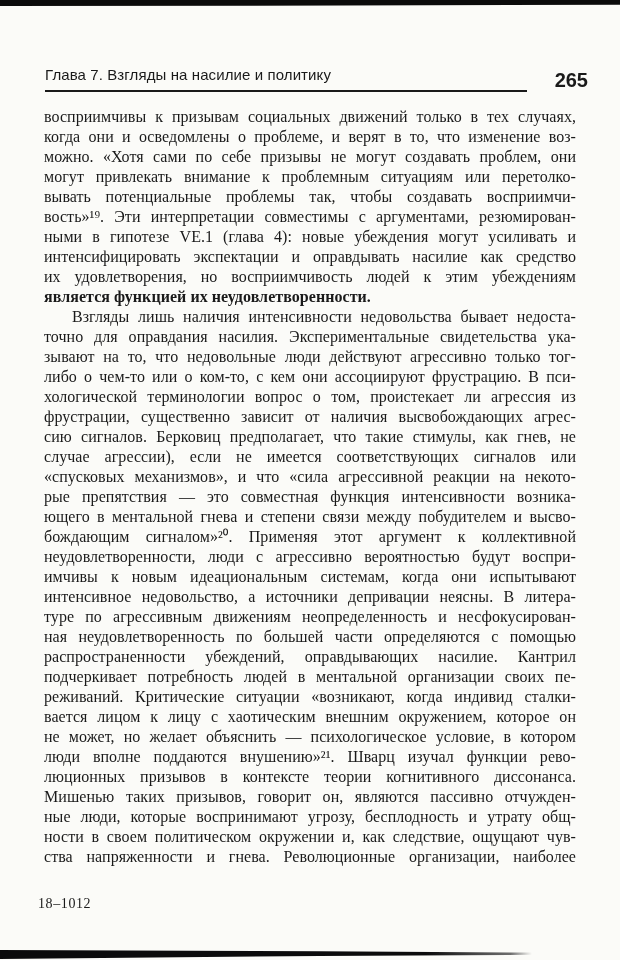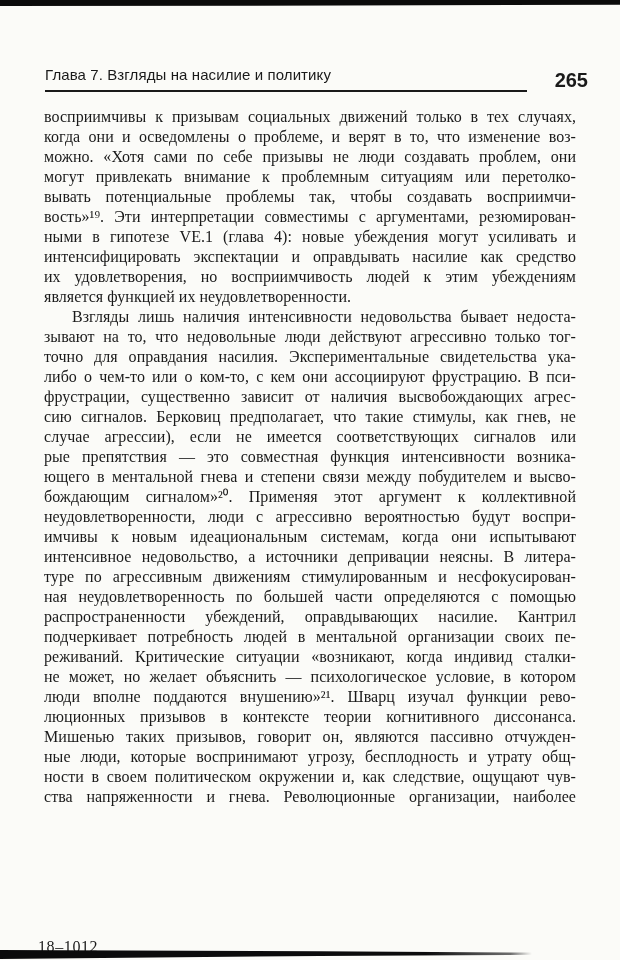--- a/index.html
+++ b/index.html
@@ -69,27 +69,27 @@
     font-family: "Liberation Serif", serif;
     font-size: 16px;
     line-height: 20px;
     height: 20px;
     text-align: justify;
     text-align-last: justify;
     white-space: normal;
     letter-spacing: 0.05px;
   }
   .line.indent { text-indent: 28px; }
-  .line.para-end { text-align-last: left; }
+  .line.para-end { text-align-last: left; font-weight: bold; }
   
   .footer {
     position: absolute;
-    left: 38px; top: 938px;
+    left: 38px; top: 896px;
     font-family: "Liberation Serif", serif;
-    font-size: 16px;
+    font-size: 14px;
     letter-spacing: 0.6px;
     color: var(--ink, #1a1a1a);
   }
 </style>
 </head>
 <body>
 
 <div class="page">
 
   <div class="bar-top"></div>
@@ -98,48 +98,51 @@
     <div class="header-title-box">
       <span>Глава 7. Взгляды на насилие и политику</span>
     </div>
     <div class="page-number">265</div>
   </div>
 
   <div class="body-text">
       <div>
         <div class="line">восприимчивы к призывам социальных движений только в тех случаях,</div>
         <div class="line">когда они и осведомлены о проблеме, и верят в то, что изменение воз-</div>
-        <div class="line">можно. «Хотя сами по себе призывы не люди создавать проблем, они</div>
+        <div class="line">можно. «Хотя сами по себе призывы не могут создавать проблем, они</div>
         <div class="line">могут привлекать внимание к проблемным ситуациям или перетолко-</div>
         <div class="line">вывать потенциальные проблемы так, чтобы создавать восприимчи-</div>
         <div class="line">вость»¹⁹. Эти интерпретации совместимы с аргументами, резюмирован-</div>
         <div class="line">ными в гипотезе VE.1 (глава 4): новые убеждения могут усиливать и</div>
         <div class="line">интенсифицировать экспектации и оправдывать насилие как средство</div>
         <div class="line">их удовлетворения, но восприимчивость людей к этим убеждениям</div>
         <div class="line para-end">является функцией их неудовлетворенности.</div>
       </div>
       <div>
         <div class="line indent">Взгляды лишь наличия интенсивности недовольства бывает недоста-</div>
+        <div class="line">точно для оправдания насилия. Экспериментальные свидетельства ука-</div>
         <div class="line">зывают на то, что недовольные люди действуют агрессивно только тог-</div>
-        <div class="line">точно для оправдания насилия. Экспериментальные свидетельства ука-</div>
         <div class="line">либо о чем-то или о ком-то, с кем они ассоциируют фрустрацию. В пси-</div>
+        <div class="line">хологической терминологии вопрос о том, проистекает ли агрессия из</div>
         <div class="line">фрустрации, существенно зависит от наличия высвобождающих агрес-</div>
         <div class="line">сию сигналов. Берковиц предполагает, что такие стимулы, как гнев, не</div>
         <div class="line">случае агрессии), если не имеется соответствующих сигналов или</div>
+        <div class="line">«спусковых механизмов», и что «сила агрессивной реакции на некото-</div>
         <div class="line">рые препятствия — это совместная функция интенсивности возника-</div>
         <div class="line">ющего в ментальной гнева и степени связи между побудителем и высво-</div>
         <div class="line">бождающим сигналом»²⁰. Применяя этот аргумент к коллективной</div>
         <div class="line">неудовлетворенности, люди с агрессивно вероятностью будут воспри-</div>
         <div class="line">имчивы к новым идеациональным системам, когда они испытывают</div>
         <div class="line">интенсивное недовольство, а источники депривации неясны. В литера-</div>
-        <div class="line">туре по агрессивным движениям стимулированным и несфокусирован-</div>
+        <div class="line">туре по агрессивным движениям неопределенность и несфокусирован-</div>
         <div class="line">ная неудовлетворенность по большей части определяются с помощью</div>
         <div class="line">распространенности убеждений, оправдывающих насилие. Кантрил</div>
         <div class="line">подчеркивает потребность людей в ментальной организации своих пе-</div>
         <div class="line">реживаний. Критические ситуации «возникают, когда индивид сталки-</div>
+        <div class="line">вается лицом к лицу с хаотическим внешним окружением, которое он</div>
         <div class="line">не может, но желает объяснить — психологическое условие, в котором</div>
         <div class="line">люди вполне поддаются внушению»²¹. Шварц изучал функции рево-</div>
         <div class="line">люционных призывов в контексте теории когнитивного диссонанса.</div>
         <div class="line">Мишенью таких призывов, говорит он, являются пассивно отчужден-</div>
         <div class="line">ные люди, которые воспринимают угрозу, бесплодность и утрату общ-</div>
         <div class="line">ности в своем политическом окружении и, как следствие, ощущают чув-</div>
         <div class="line">ства напряженности и гнева. Революционные организации, наиболее</div>
       </div>
     </div>
 

